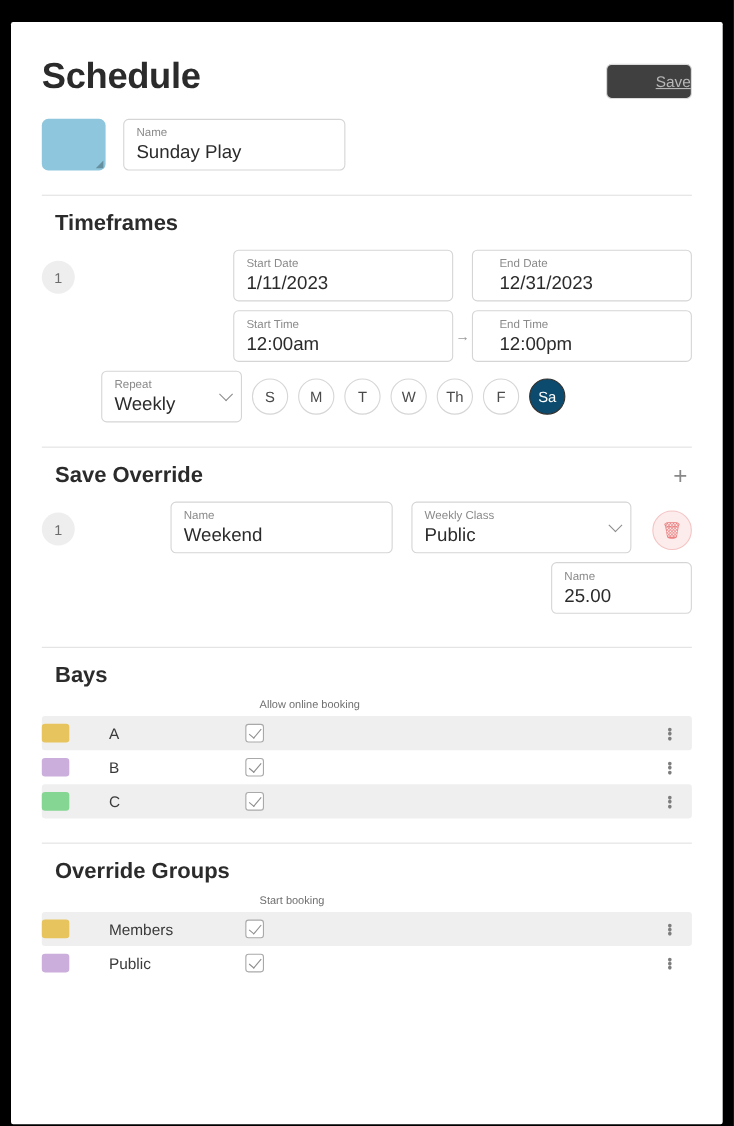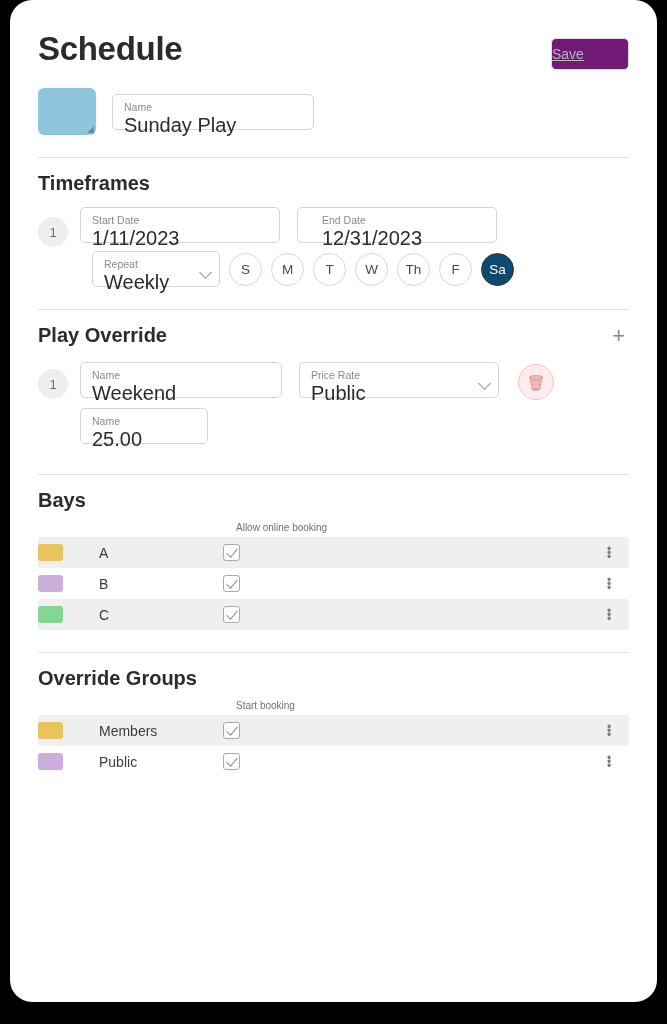--- a/index.html
+++ b/index.html
@@ -3,45 +3,45 @@
 <meta charset="utf-8">
 <style>
   * { box-sizing: border-box; margin: 0; padding: 0; }
   html, body {
     width: 667px; height: 1024px;
     background: #000;
     font-family: "Liberation Sans", sans-serif;
   }
   .device {
     position: absolute;
-    left: 10px; top: 0;
+    left: 10px; top: 20px;
     width: 647px; height: 1002px;
     background: #ffffff;
-    border-radius: 22px;
+    border-radius: 2px;
     overflow: hidden;
   }
   .page {
     position: relative;
     width: 100%; height: 100%;
     padding: 30px 28px 0 28px;
     overflow: hidden;
   }
 
   
   .header-row {
     display: flex; align-items: flex-start; justify-content: space-between;
   }
   .page-title {
     font-size: 33px; font-weight: 700; color: #2b2b2b; letter-spacing: -0.3px;
   }
   .save-button {
     width: 78px; height: 32px;
     border: 1px solid #dcdcdc; border-radius: 5px;
-    background: #701a75; color: #b7b7b7;
-    font-size: 14px; line-height: 30px; text-align: left;
+    background: #404040; color: #b7b7b7;
+    font-size: 14px; line-height: 30px; text-align: right;
     margin-top: 8px;
     text-decoration: underline;
   }
 
   
   .name-row { display: flex; align-items: center; margin-top: 18px; gap: 16px; }
   .color-swatch {
     width: 58px; height: 47px;
     background: #8ec7dd; border-radius: 6px;
     position: relative;
@@ -49,58 +49,58 @@
   .color-swatch::after {
     content: ""; position: absolute; right: 2px; bottom: 2px;
     border-left: 7px solid transparent;
     border-bottom: 7px solid rgba(0,0,0,0.28);
   }
 
   .field {
     position: relative;
     border: 1px solid #d5d5d5; border-radius: 5px;
     background: #fff;
-    height: 36px;
+    height: 47px;
     padding: 6px 10px 0 11px;
   }
   .field .flabel {
     font-size: 10.5px; color: #8a8a8a; line-height: 13px;
   }
   .field .fvalue {
-    font-size: 20px; color: #2b2b2b; line-height: 22px;
+    font-size: 17px; color: #2b2b2b; line-height: 22px;
   }
   .field-name { width: 202px; }
 
   
   .section {
     margin-top: 22px;
     border-top: 1px solid #e2e2e2;
     padding-top: 14px;
   }
   .section-head {
     display: flex; align-items: center; justify-content: space-between;
   }
   .section-title {
-    font-size: 20px; font-weight: 700; color: #2b2b2b;
+    font-size: 20px; font-weight: 700; color: #2b2b2b; margin-left: 12px;
   }
   .plus-icon {
     font-size: 22px; color: #888; line-height: 20px; padding: 0 4px;
   }
 
   
   .tf-row { display: flex; margin-top: 12px; }
   .index-badge {
     width: 30px; height: 30px; flex: 0 0 30px;
     border-radius: 50%; background: #eeeeee;
     color: #6c6c6c; font-size: 13px;
     display: flex; align-items: center; justify-content: center;
     margin-top: 10px; margin-right: 12px;
   }
   .tf-fields { flex: 1; }
-  .pair { display: flex; align-items: center; gap: 0; margin-bottom: 8px; }
+  .pair { display: flex; align-items: center; gap: 0; margin-bottom: 8px; justify-content: flex-end; }
   .field-date { width: 200px; }
   .field-date2 { width: 200px; padding-left: 24px; }
   .arrow {
     width: 17px; text-align: center; color: #9a9a9a; font-size: 13px;
   }
   .repeat-row { display: flex; align-items: center; gap: 9px; margin-top: 1px; padding-left: 12px; }
   .field-repeat {
     width: 128px; position: relative;
   }
   .chev {
@@ -196,20 +196,31 @@
             <div class="flabel">Start Date</div>
             <div class="fvalue">1/11/2023</div>
           </div>
           <div class="arrow"></div>
           <div class="field field-date2">
             <div class="flabel">End Date</div>
             <div class="fvalue">12/31/2023</div>
           </div>
         </div>
 
+        <div class="pair">
+          <div class="field field-date">
+            <div class="flabel">Start Time</div>
+            <div class="fvalue">12:00am</div>
+          </div>
+          <div class="arrow">→</div>
+          <div class="field field-date2">
+            <div class="flabel">End Time</div>
+            <div class="fvalue">12:00pm</div>
+          </div>
+        </div>
 
         <div class="repeat-row">
           <div class="field field-repeat">
             <div class="flabel">Repeat</div>
             <div class="fvalue">Weekly</div>
             <div class="chev"></div>
           </div>
           <div class="day">S</div>
           <div class="day">M</div>
           <div class="day">T</div>
@@ -218,35 +229,35 @@
           <div class="day">F</div>
           <div class="day on">Sa</div>
         </div>
 
       </div>
     </div>
   </div>
 
   <div class="section">
     <div class="section-head">
-      <div class="section-title">Play Override</div>
+      <div class="section-title">Save Override</div>
       <div class="plus-icon">+</div>
     </div>
 
     <div class="ro-row">
       <div class="index-badge">1</div>
       <div class="tf-fields">
         <div class="pair">
           <div class="field field-ro-name">
             <div class="flabel">Name</div>
             <div class="fvalue">Weekend</div>
           </div>
           <div class="arrow"></div>
           <div class="field field-ro-class">
-            <div class="flabel">Price Rate</div>
+            <div class="flabel">Weekly Class</div>
             <div class="fvalue">Public</div>
             <div class="chev"></div>
           </div>
           <div class="trash-btn">
             <div class="trash-glyph">🗑</div>
           </div>
         </div>
         <div class="pair">
           <div class="field field-rate">
             <div class="flabel">Name</div>

